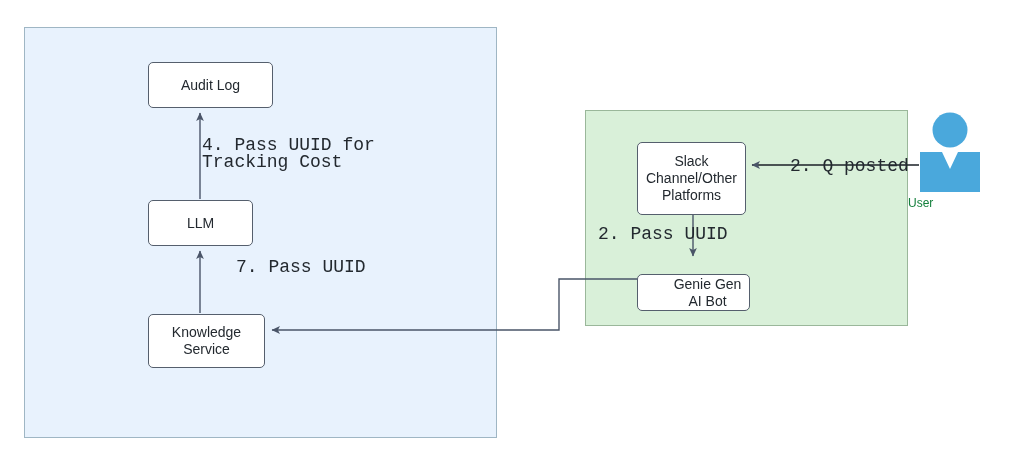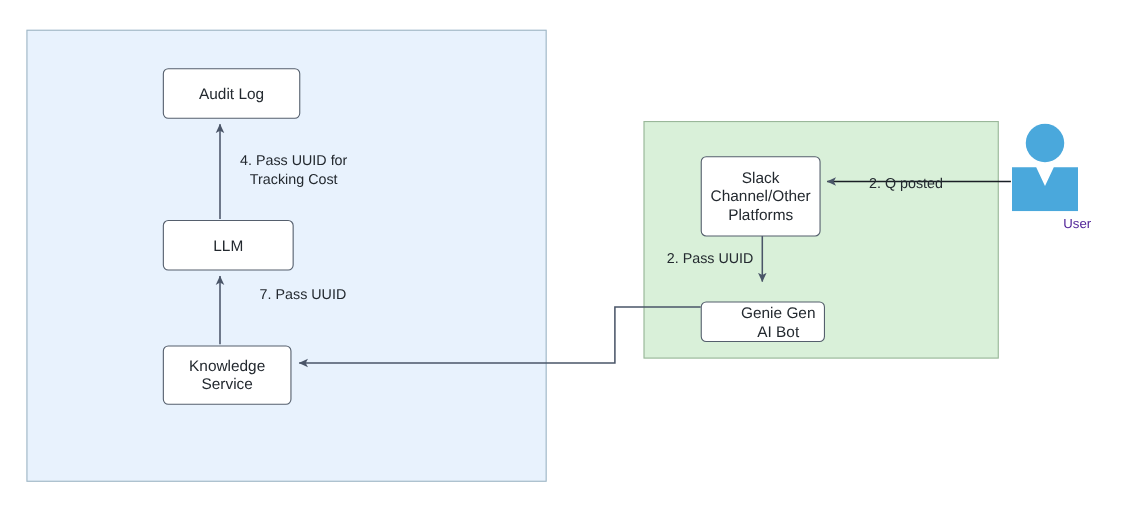--- a/index.html
+++ b/index.html
@@ -47,31 +47,31 @@
     align-items: center;
     justify-content: center;
     text-align: center;
     color: #23292f;
     font-size: 14px;
     line-height: 17px;
     font-family: "Liberation Sans", sans-serif;
     padding: 2px 4px;
   }
   #node-audit-log  { left: 148px; top: 62px;  width: 125px; height: 46px; }
-  #node-llm        { left: 148px; top: 200px; width: 119px; height: 46px; }
+  #node-llm        { left: 148px; top: 200px; width: 105px; height: 46px; }
   #node-knowledge  { left: 148px; top: 314px; width: 117px; height: 54px; }
   #node-slack      { left: 637px; top: 142px; width: 109px; height: 73px; }
   #node-genie      { left: 637px; top: 274px; width: 113px; height: 37px; padding-left: 32px; }
 
   .edge-label {
     position: absolute;
     color: #23292f;
-    font-size: 13px;
+    font-size: 18px;
     line-height: 17px;
-    font-family: Liberation Sans, sans-serif;
+    font-family: Liberation Mono, monospace;
     white-space: pre;
     text-align: center;
   }
   #label-4 { left: 202px; top: 137px; width: 130px; }
   #label-3 { left: 236px; top: 259px; width: 100px; text-align: left; }
   #label-2 { left: 598px; top: 226px; width: 95px;  text-align: center; }
   #label-1 { left: 790px; top: 158px; width: 90px;  text-align: left; }
 
   svg.wires {
     position: absolute;
@@ -87,23 +87,23 @@
     left: 918px;
     top: 112px;
     width: 64px;
     height: 80px;
   }
   #user-label {
     position: absolute;
     left: 908px;
     top: 196px;
     width: 84px;
-    text-align: right;
+    text-align: left;
     font-size: 12px;
-    color: #4c1d95;
+    color: #15803d;
     font-family: "Liberation Sans", sans-serif;
   }
 </style>
 </head>
 <body>
 
 <div id="canvas">
 
   <div class="container-box" id="blue-container"></div>
 

